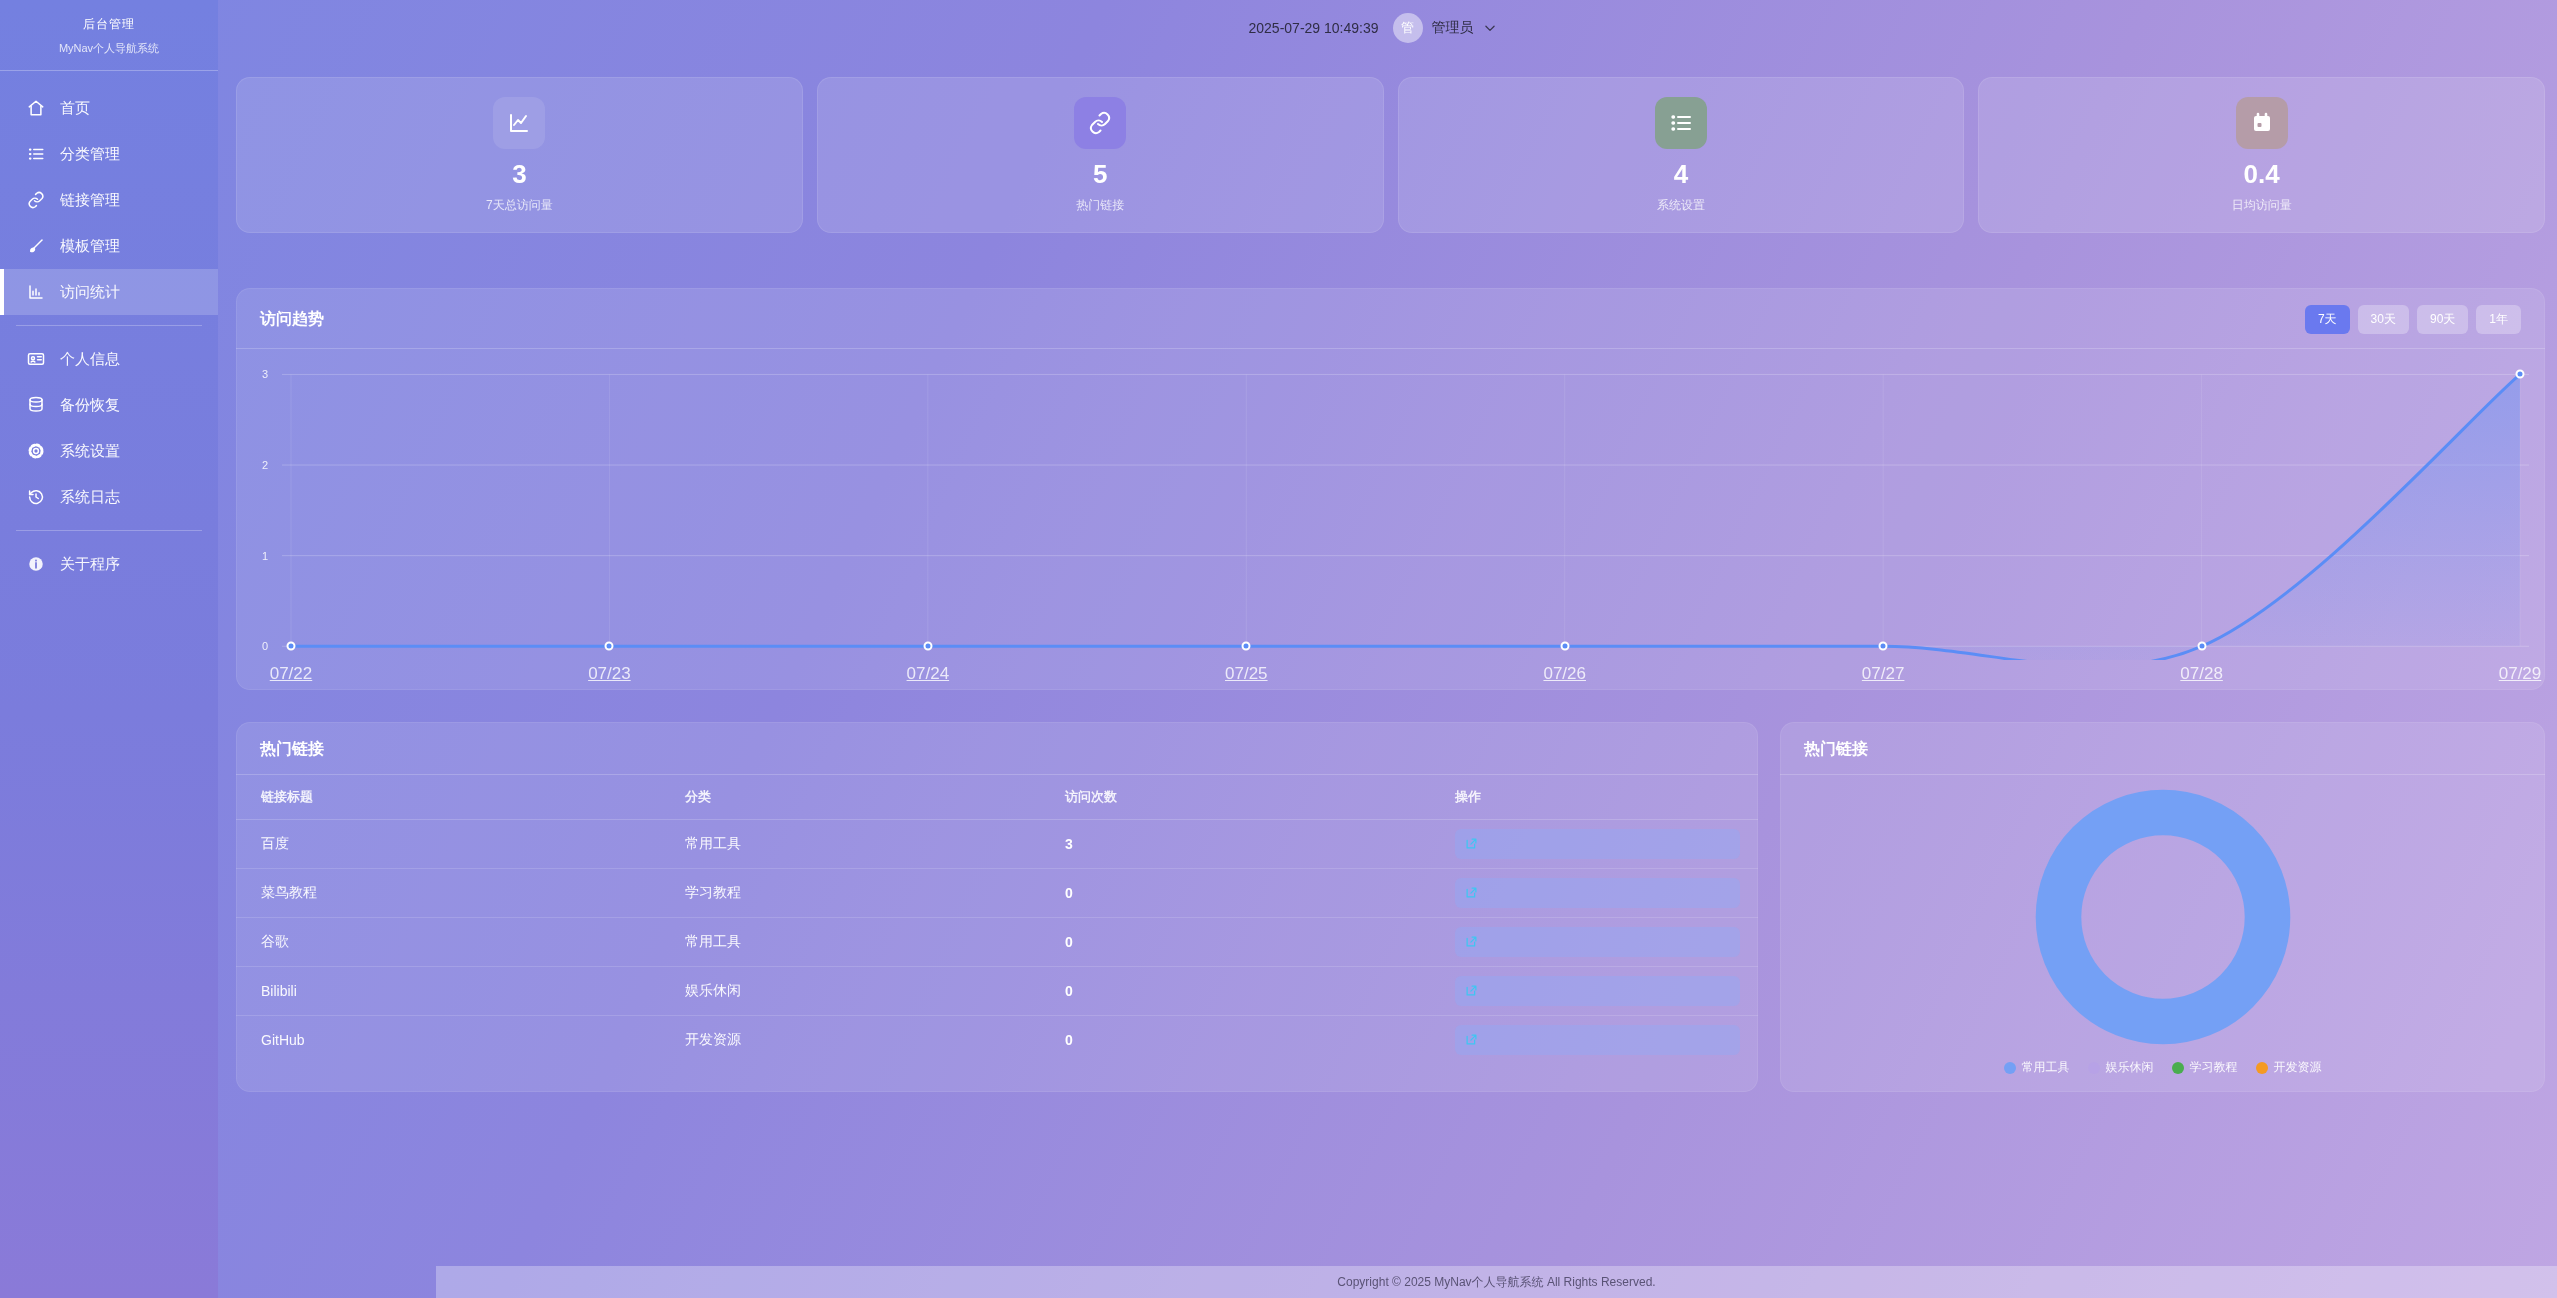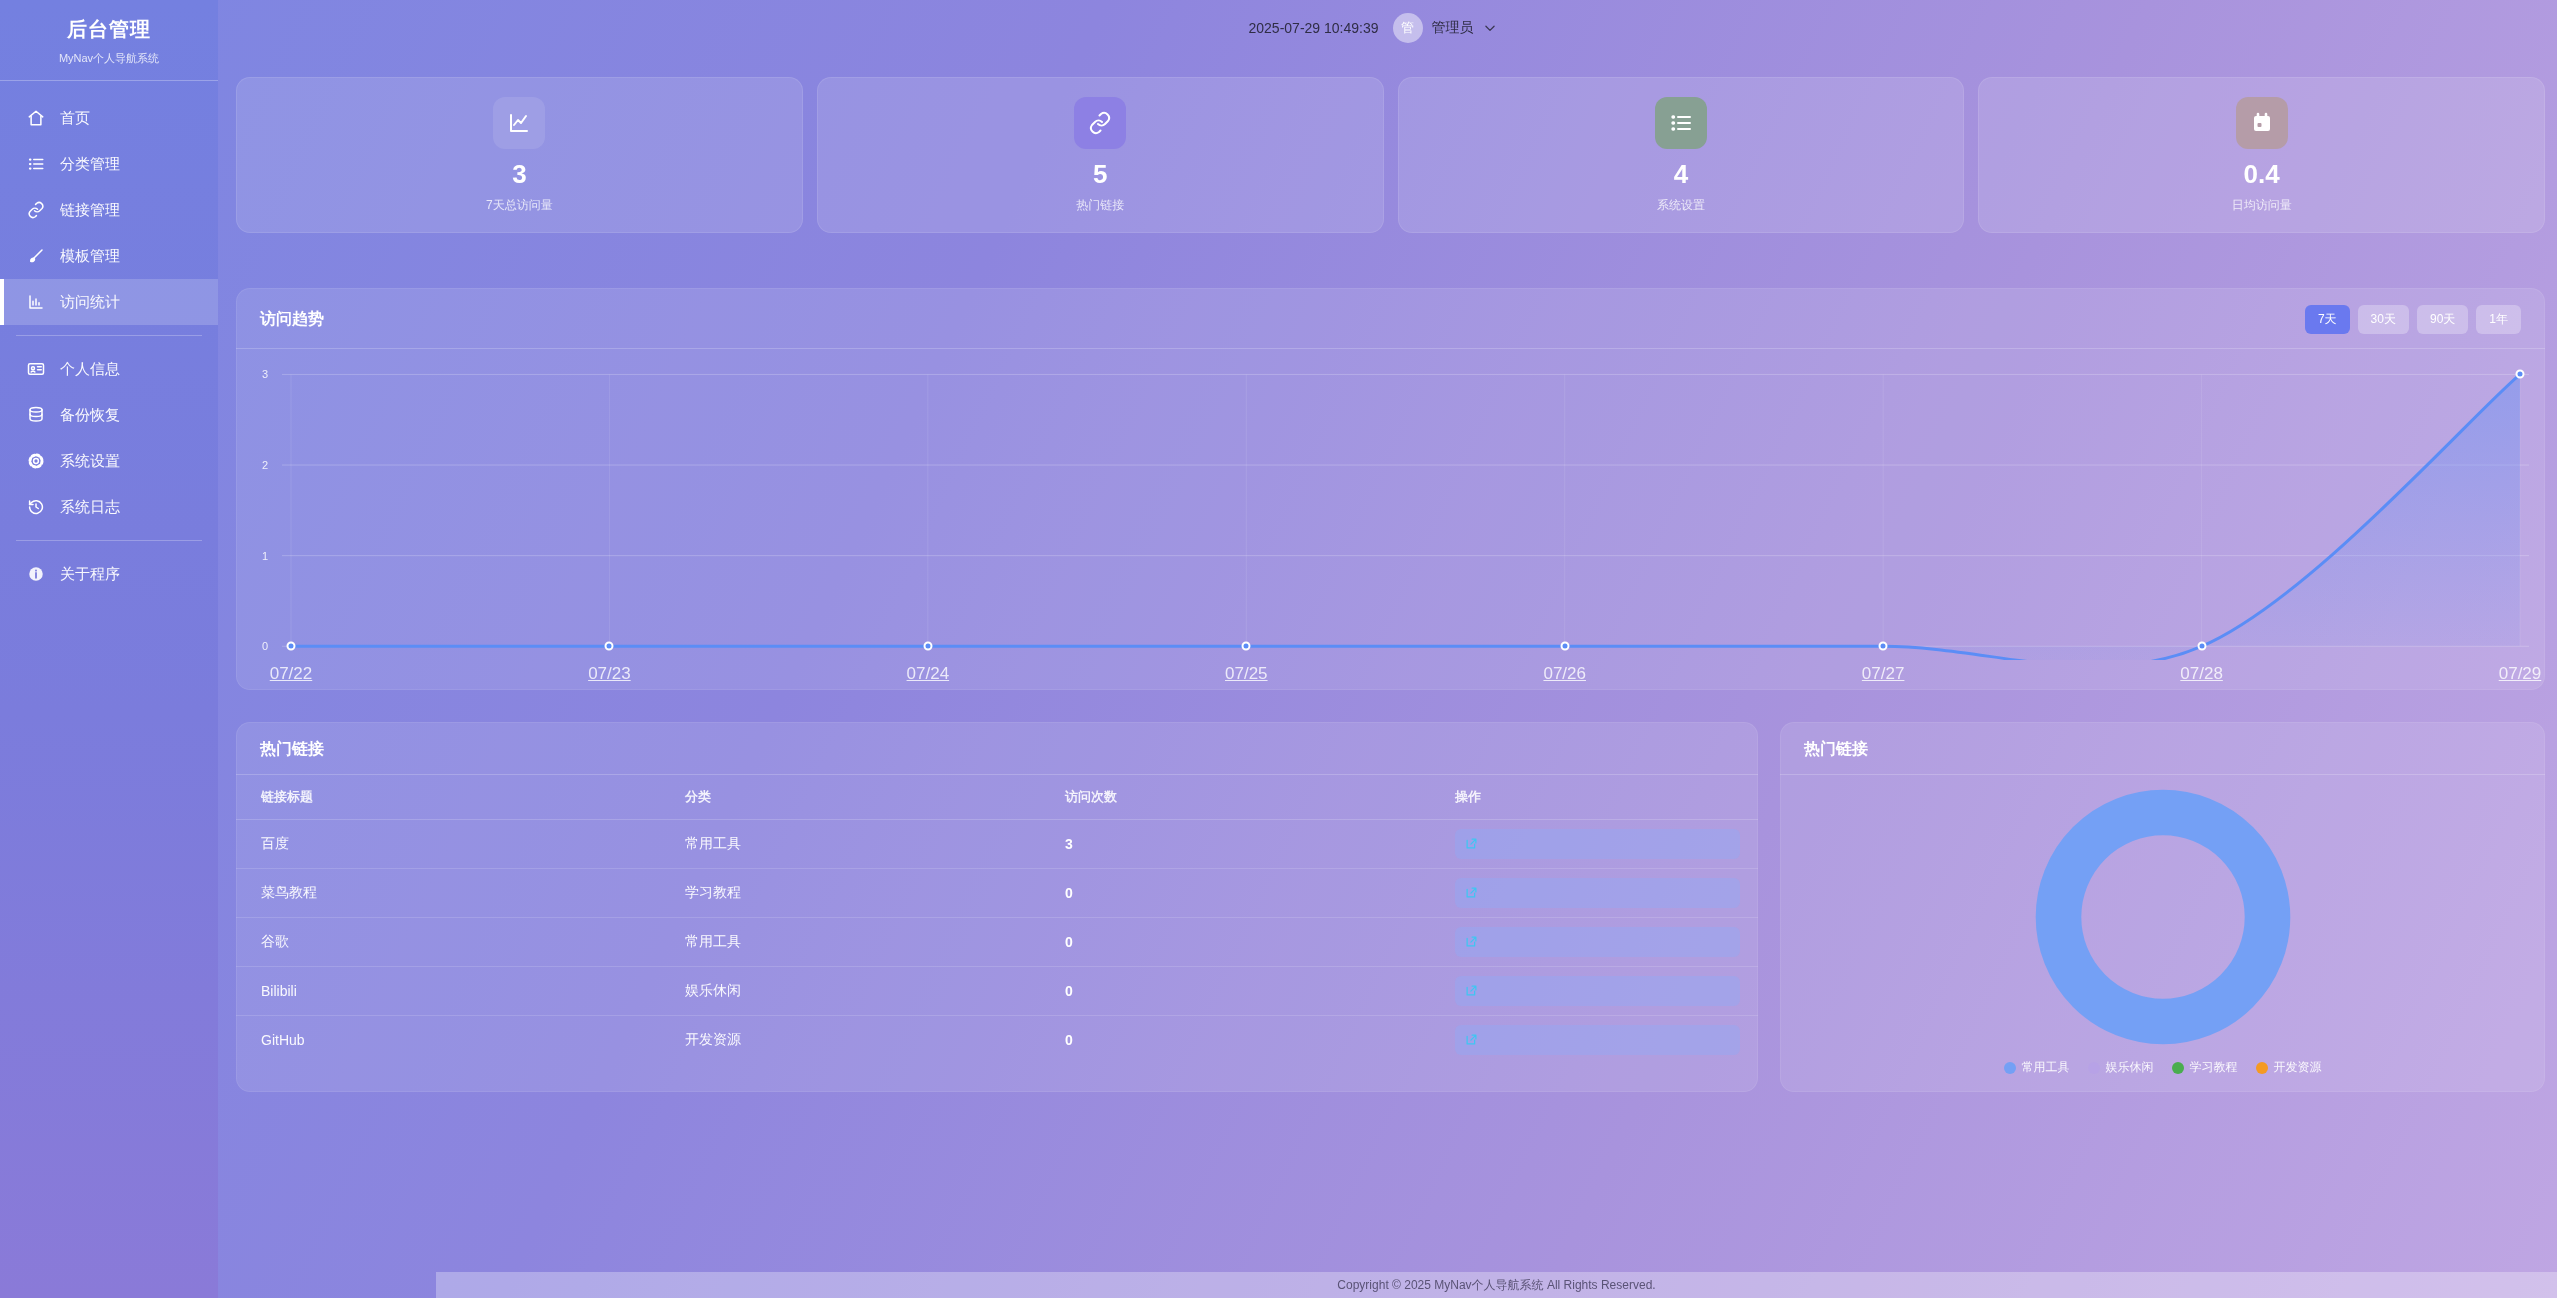--- a/index.html
+++ b/index.html
@@ -11,21 +11,21 @@
   }
   .app { display:flex; width:2557px; height:1298px; position:relative; }
 
   
   .sidebar {
     width:218px; height:100%;
     background: linear-gradient(180deg,#7480e0 0%,#7b7cdc 55%,#8a7ad8 100%);
     flex-shrink:0; display:flex; flex-direction:column;
   }
   .side-head { padding:16px 10px 14px; text-align:center; border-bottom:1px solid rgba(255,255,255,.28); }
-  .side-title { font-size:20px; font-weight:bold; letter-spacing:1px; }
+  .side-title { font-size:12px; font-weight:normal; letter-spacing:1px; }
   .side-sub { font-size:11px; color:rgba(255,255,255,.8); margin-top:8px; }
   .menu { padding-top:14px; }
   .menu-item {
     display:flex; align-items:center; gap:14px;
     height:46px; padding-left:22px; cursor:pointer;
     font-size:15px; color:rgba(255,255,255,.95);
     border-left:4px solid transparent;
   }
   .menu-item .mi { width:20px; height:20px; flex-shrink:0; display:flex; align-items:center; justify-content:center; }
   .menu-item.active { background:rgba(255,255,255,.18); border-left-color:#ffffff; }
@@ -109,21 +109,21 @@
 
   .donut-wrap { flex:1; display:flex; align-items:center; justify-content:center; }
   .donut-wrap svg { width:266px; height:266px; }
   .legend { display:flex; justify-content:center; gap:18px; padding-bottom:16px; }
   .legend-item { display:flex; align-items:center; gap:6px; cursor:pointer; }
   .legend-dot { width:12px; height:12px; border-radius:50%; }
   .legend-label { font-size:12px; color:rgba(255,255,255,.92); }
 
   
   .footer {
-    position:absolute; left:218px; right:0; bottom:0; height:26px;
+    position:absolute; left:218px; right:0; bottom:0; height:32px;
     background:rgba(255,255,255,.30);
     display:flex; align-items:center; justify-content:center;
   }
   .footer span { font-size:12px; color:#5a5376; }
 </style>
 </head>
 <body>
 
 <div class="app">
 

